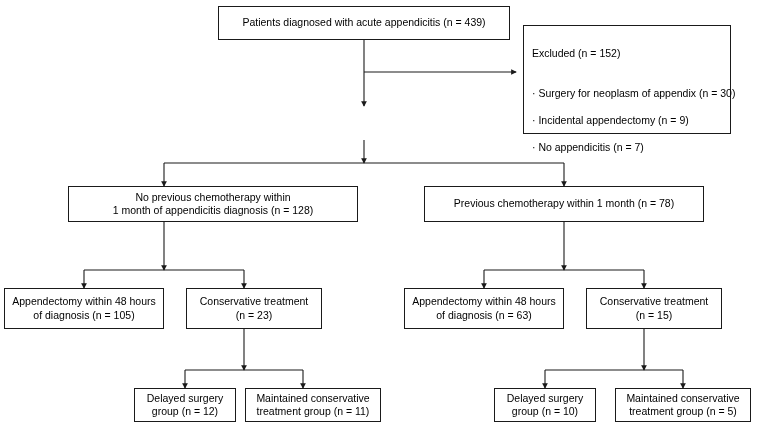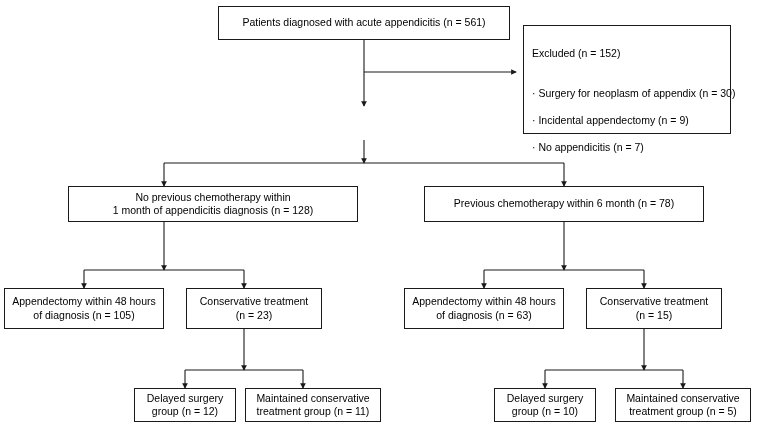--- a/index.html
+++ b/index.html
@@ -98,42 +98,42 @@
       <line x1="303" y1="370" x2="303" y2="388" marker-end="url(#arrow)"></line>
 
       <line x1="644" y1="329" x2="644" y2="370" marker-end="url(#arrow)"></line>
       <line x1="545" y1="370" x2="683" y2="370"></line>
       <line x1="545" y1="370" x2="545" y2="388" marker-end="url(#arrow)"></line>
       <line x1="683" y1="370" x2="683" y2="388" marker-end="url(#arrow)"></line>
     </g>
   </svg>
 
   <div class="node" style="left:218px; top:6px; width:292px; height:34px;">
-    <span>Patients diagnosed with acute appendicitis (n = 561)</span>
+    <span>Patients diagnosed with acute appendicitis (n = 439)</span>
   </div>
 
   <div class="node left-align" style="left:523px; top:25px; width:208px; height:109px;">
     <div>
       <span class="excl-title">Excluded (n = 152)</span>
       <ul class="excl-list">
         <li>Surgery for neoplasm of appendix (n = 30)</li>
         <li>Incidental appendectomy (n = 9)</li>
         <li>No appendicitis (n = 7)</li>
       </ul>
     </div>
   </div>
 
 
   <div class="node" style="left:68px; top:186px; width:290px; height:36px;">
     <span>No previous chemotherapy within
 1 month of appendicitis diagnosis (n = 128)</span>
   </div>
 
   <div class="node" style="left:424px; top:186px; width:280px; height:36px;">
-    <span>Previous chemotherapy within 6 month (n = 78)</span>
+    <span>Previous chemotherapy within 1 month (n = 78)</span>
   </div>
 
   <div class="node" style="left:4px; top:288px; width:160px; height:41px;">
     <span>Appendectomy within 48 hours
 of diagnosis (n = 105)</span>
   </div>
 
   <div class="node" style="left:186px; top:288px; width:136px; height:41px;">
     <span>Conservative treatment
 (n = 23)</span>

